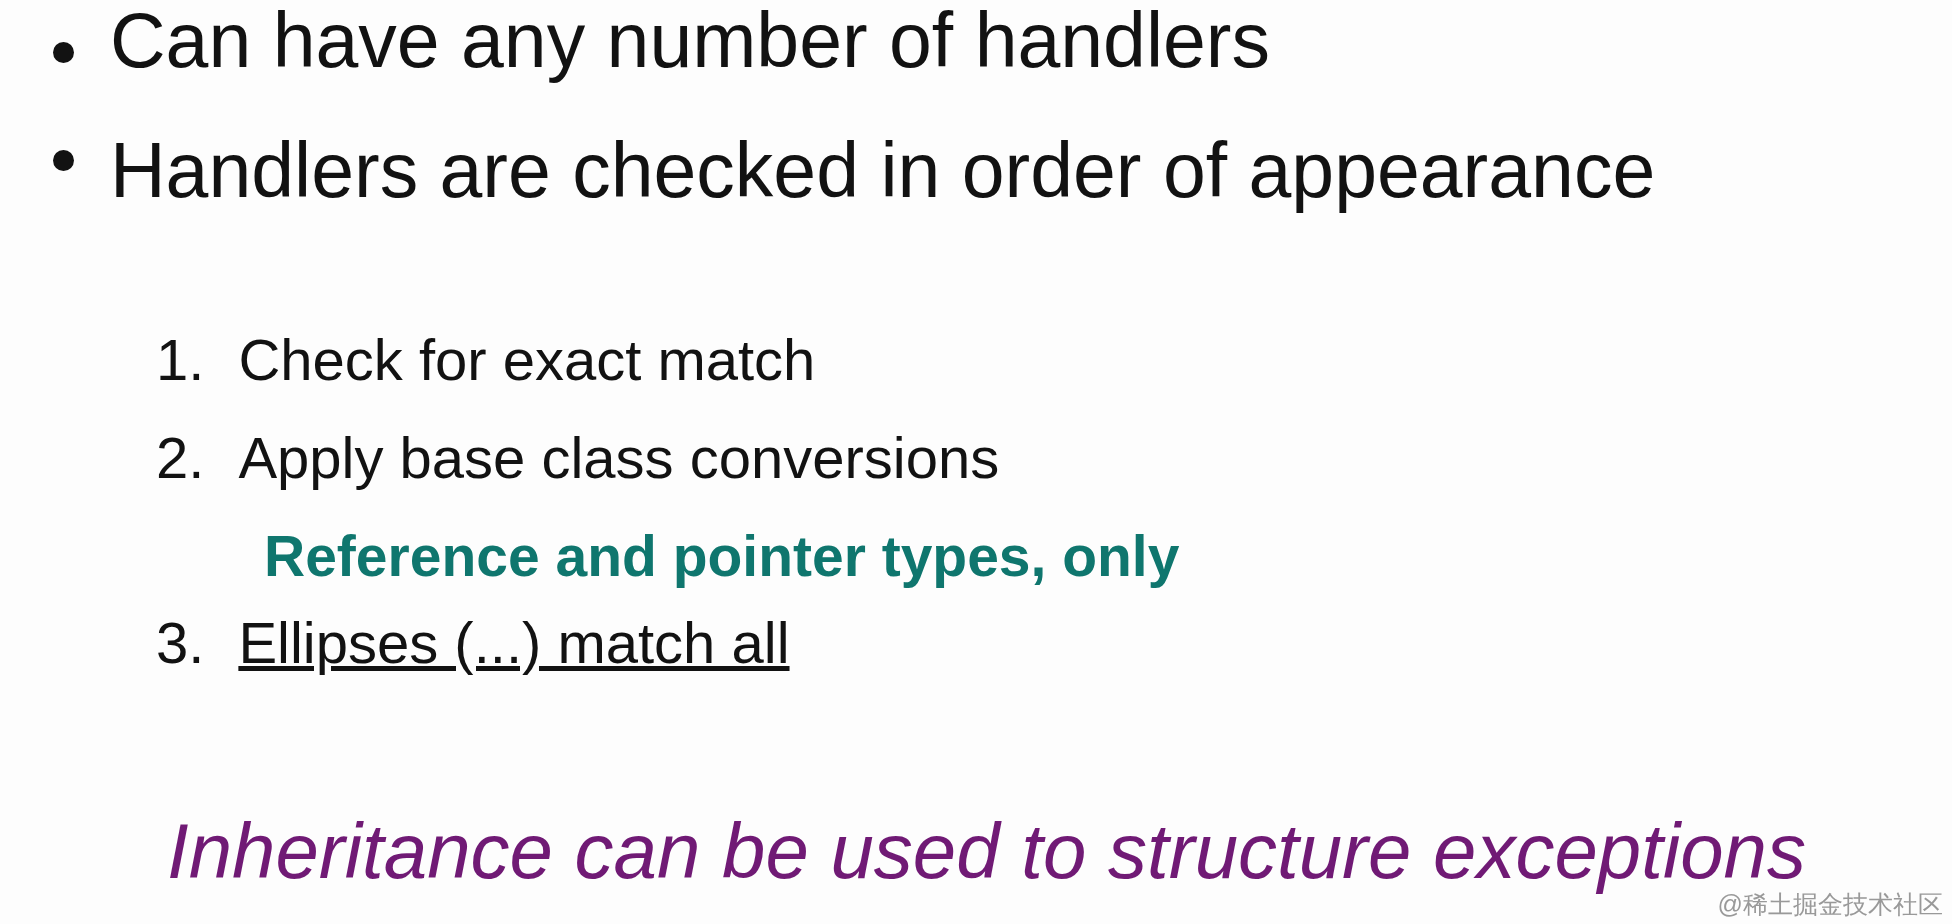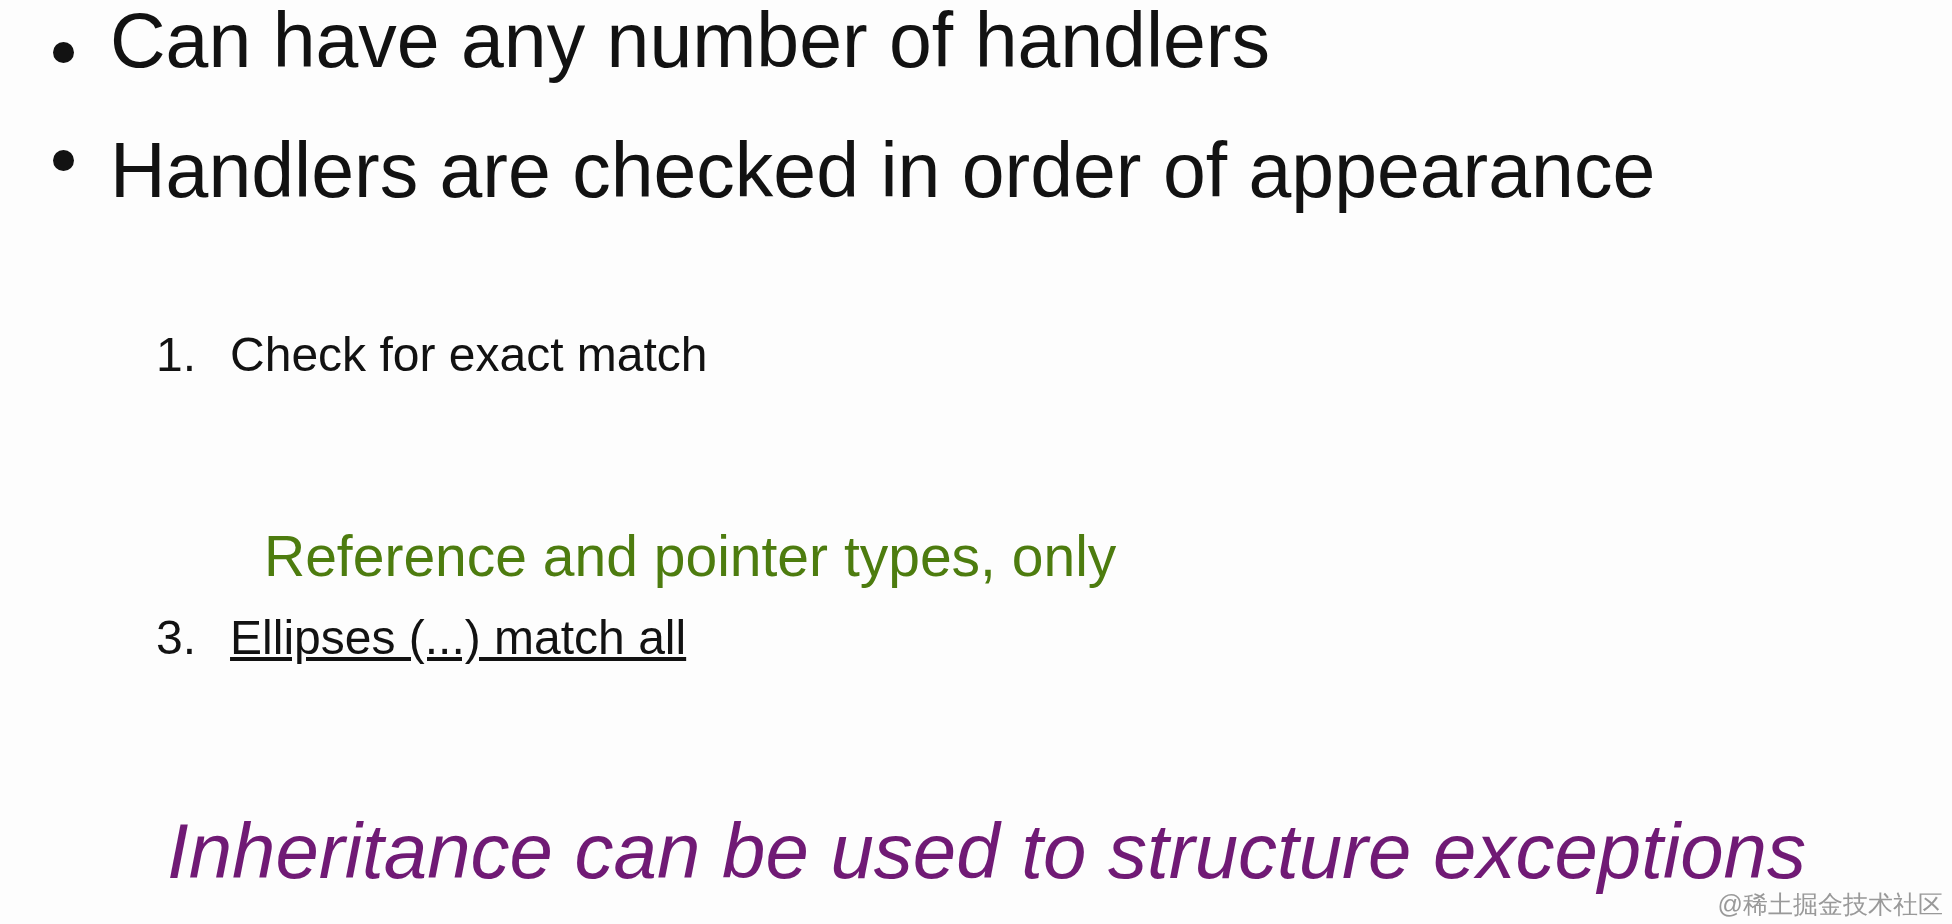--- a/index.html
+++ b/index.html
@@ -39,42 +39,43 @@
     border-radius: 50%;
     background: #121212;
   }
   .bullet-dot.dot-0 { top: 42px; }
   .bullet-dot.dot-1 { top: 150px; }
 
   
   .numbered-row {
     position: absolute;
     left: 156px;
-    font-size: 48px;
+    font-size: 58px;
     line-height: 1;
     white-space: nowrap;
     color: #121212;
   }
   .numbered-row.item-0 { top: 331px; }
   .numbered-row.item-1 { top: 429px; }
   .numbered-row.item-2 { top: 614px; text-decoration: underline; }
 
   .numbered-row .num {
     display: inline-block;
     margin-right: 34px;
   }
 
   .sub-note {
     position: absolute;
     left: 264px;
     top: 528px;
     font-size: 57px;
     line-height: 1;
     white-space: nowrap;
-    color: #4d7c0f;
+    color: #0f766e;
+    font-weight: bold;
   }
 
   
   .emphasis-line {
     position: absolute;
     left: 167px;
     top: 812px;
     font-size: 78px;
     line-height: 1;
     font-style: italic;
@@ -101,20 +102,23 @@
   <span class="bullet-dot dot-0"></span>
   <div class="bullet-row row-0">Can have any number of handlers</div>
 
   <span class="bullet-dot dot-1"></span>
   <div class="bullet-row row-1">Handlers are checked in order of appearance</div>
 
   <div class="numbered-row item-0">
     <span class="num">1.</span><span>Check for exact match</span>
   </div>
 
+  <div class="numbered-row item-1">
+    <span class="num">2.</span><span>Apply base class conversions</span>
+  </div>
 
   <div class="sub-note">Reference and pointer types, only</div>
 
   <div class="numbered-row item-2">
     <span class="num">3.</span><span>Ellipses (...) match all</span>
   </div>
 
   <div class="emphasis-line">Inheritance can be used to structure exceptions</div>
 
   <div class="watermark">@稀土掘金技术社区</div>

